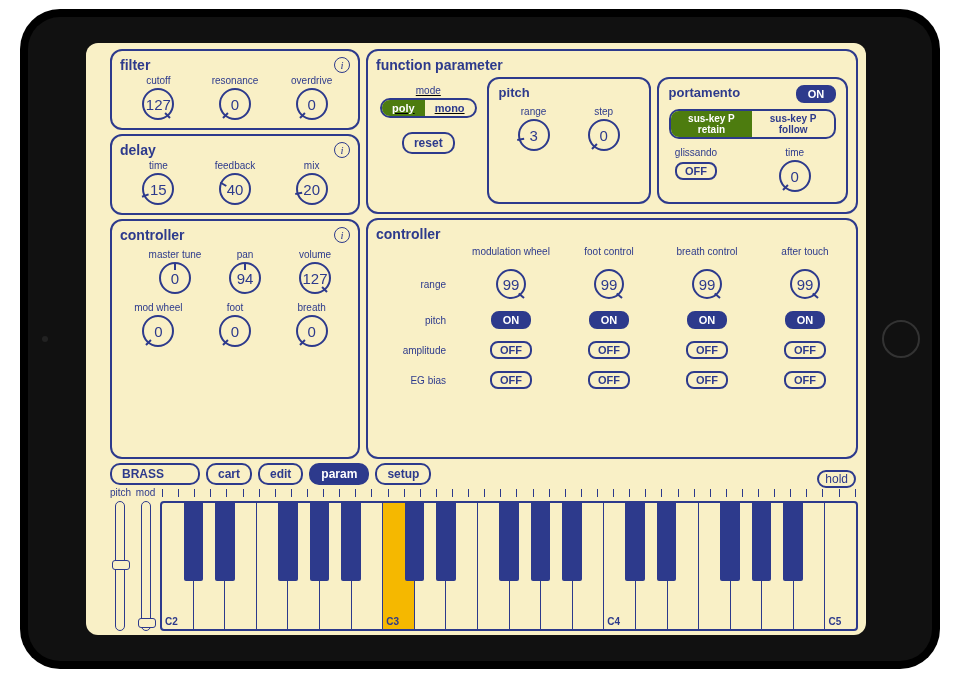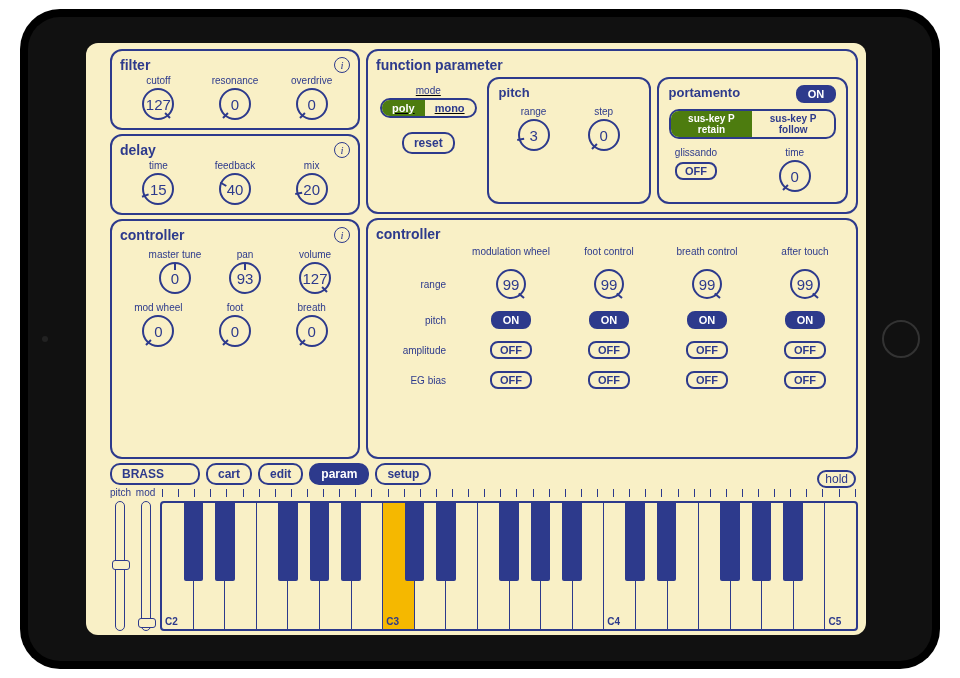--- a/index.html
+++ b/index.html
@@ -132,21 +132,21 @@
     <div class="knob-label">master tune</div>
     <div class="knob">
       <span class="tick" style="transform:translateX(-50%) rotate(0deg);"></span>
       <span class="val">0</span>
     </div>
                 </div>
                 <div class="knob-wrap">
     <div class="knob-label">pan</div>
     <div class="knob">
       <span class="tick" style="transform:translateX(-50%) rotate(0deg);"></span>
-      <span class="val">93</span>
+      <span class="val">94</span>
     </div>
                 </div>
                 <div class="knob-wrap">
     <div class="knob-label">volume</div>
     <div class="knob">
       <span class="tick" style="transform:translateX(-50%) rotate(135deg);"></span>
       <span class="val">127</span>
     </div>
                 </div>
               </div>

